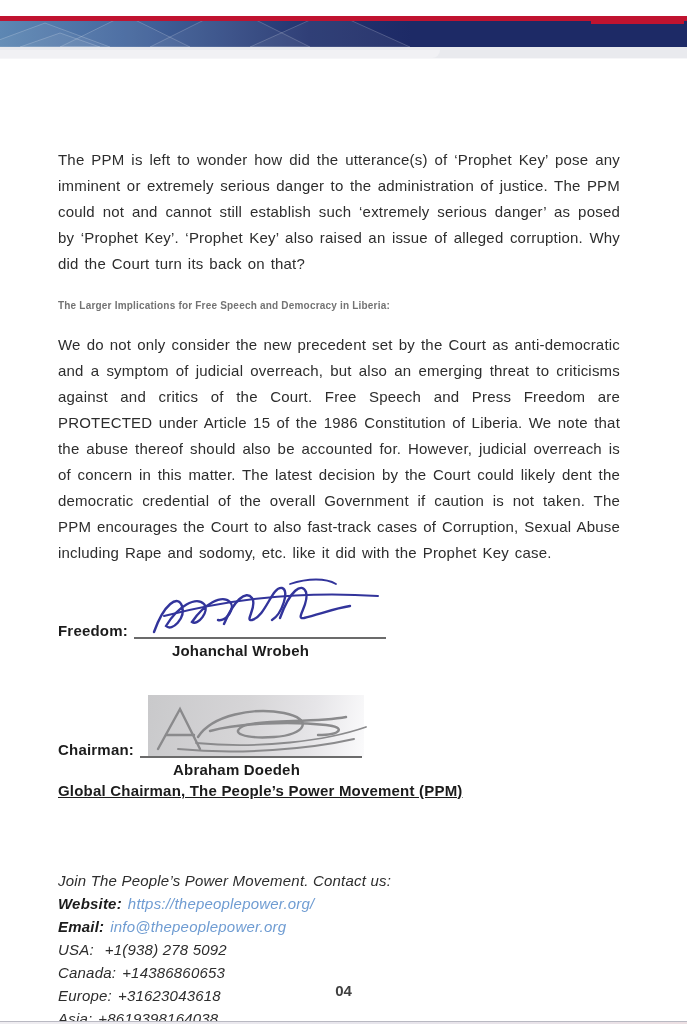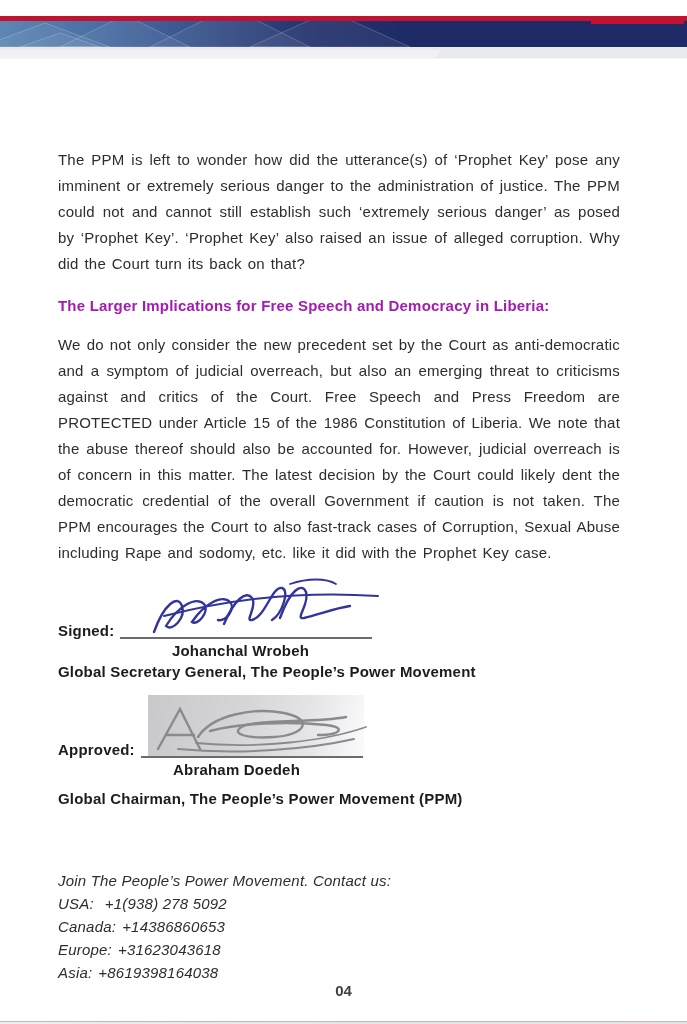--- a/index.html
+++ b/index.html
@@ -45,21 +45,21 @@
   
   .content {
     position: absolute; left: 58px; top: 131px; width: 562px;
   }
   .body-text {
     font-size: 15px; line-height: 26px; text-align: justify;
     letter-spacing: 0.2px; word-spacing: 1.5px; color: var(--text, #2d2d2d);
   }
   .para { margin-bottom: 16px; }
   .section-heading {
-    font-size: 15px; line-height: 26px; font-weight: 700; color: #a21caf;
+    font-size: 10px; line-height: 26px; font-weight: 700; color: #737373;
     margin-bottom: 13px; letter-spacing: 0.2px;
   }
 
   
   .sig-block { position: relative; margin-top: 14px; }
   .sig-block.first { height: 103px; margin-top: 12px; }
   .sig-block.second { height: 112px; margin-top: 14px; }
   .scan-bg {
     position: absolute; left: 90px; top: 0; width: 216px; height: 62px;
     background: linear-gradient(100deg, #c9c9cb 0%, #d6d5d7 45%, #e6e5e8 75%, #fbfbfc 100%);
@@ -122,49 +122,54 @@
       <svg class="sig-ink" style="left:82px; top:-4px;" width="245" height="66" viewBox="0 0 245 66">
         <g fill="none" stroke="#32349b" stroke-width="2.4" stroke-linecap="round">
           <path d="M14 58 C24 30, 38 20, 42 32 C46 44, 32 58, 26 52 C38 32, 56 22, 64 30 C70 37, 58 52, 52 48 C64 30, 82 20, 90 28 C96 34, 86 48, 78 46"></path>
           <path d="M84 50 C94 26, 106 16, 112 24 C118 32, 104 48, 112 46 C126 42, 132 12, 142 14 C150 16, 142 40, 132 46"></path>
           <path d="M140 44 C150 16, 162 8, 166 18 C170 30, 154 46, 164 44 C180 40, 196 34, 210 32"></path>
           <path d="M24 42 C80 28, 150 16, 238 22" stroke-width="2"></path>
           <path d="M150 10 C168 4, 186 4, 196 10" stroke-width="1.8"></path>
         </g>
       </svg>
       <div class="sig-row" style="top:44px;">
-        <span class="sig-label">Signed:</span>
+        <span class="sig-label">Freedom:</span>
         <span class="sig-line" style="width:252px;"></span>
       </div>
       <div class="sig-name" style="left:54px; top:64px; width:257px;">Johanchal Wrobeh</div>
-      <div class="sig-title" style="top:85px;">Global Secretary General, The People’s Power Movement</div>
     </div>
 
     <div class="sig-block second">
       <div class="scan-bg"></div>
       <svg class="sig-ink" style="left:92px; top:2px;" width="230" height="60" viewBox="0 0 230 60">
         <g fill="none" stroke="#8a8a8c" stroke-width="2.4" stroke-linecap="round">
           <path d="M8 52 L30 12 L50 52"></path>
           <path d="M16 38 L44 38"></path>
           <path d="M48 40 C62 18, 104 10, 134 16 C164 22, 156 38, 124 40 C96 42, 76 36, 96 28 C116 22, 166 26, 196 20"></path>
           <path d="M60 34 C90 26, 140 24, 176 28 C196 30, 192 38, 168 38"></path>
           <path d="M28 52 C90 58, 160 52, 204 42" stroke-width="2"></path>
           <path d="M46 46 C110 52, 176 44, 216 30" stroke-width="1.8"></path>
         </g>
       </svg>
       <div class="sig-row" style="top:46px;">
-        <span class="sig-label">Approved:</span>
+        <span class="sig-label">Chairman:</span>
         <span class="sig-line" style="width:222px;"></span>
       </div>
       <div class="sig-name" style="left:66px; top:66px; width:225px;">Abraham Doedeh</div>
-      <div class="sig-title" style="top:95px;">Global Chairman, The People’s Power Movement (PPM)</div>
+      <div class="sig-title" style="top:87px;text-decoration:underline;">Global Chairman, The People’s Power Movement (PPM)</div>
     </div>
 
     <div class="contact">
       <div class="row">Join The People’s Power Movement. Contact us:</div>
+      <div class="row">
+        <span class="lbl bold">Website:</span><a href="#">https://thepeoplepower.org/</a>
+      </div>
+      <div class="row">
+        <span class="lbl bold">Email:</span><a href="#">info@thepeoplepower.org</a>
+      </div>
       <div class="row">
         <span class="lbl wide-gap">USA:</span><span>+1(938) 278 5092</span>
       </div>
       <div class="row">
         <span class="lbl">Canada:</span><span>+14386860653</span>
       </div>
       <div class="row">
         <span class="lbl">Europe:</span><span>+31623043618</span>
       </div>
       <div class="row">

